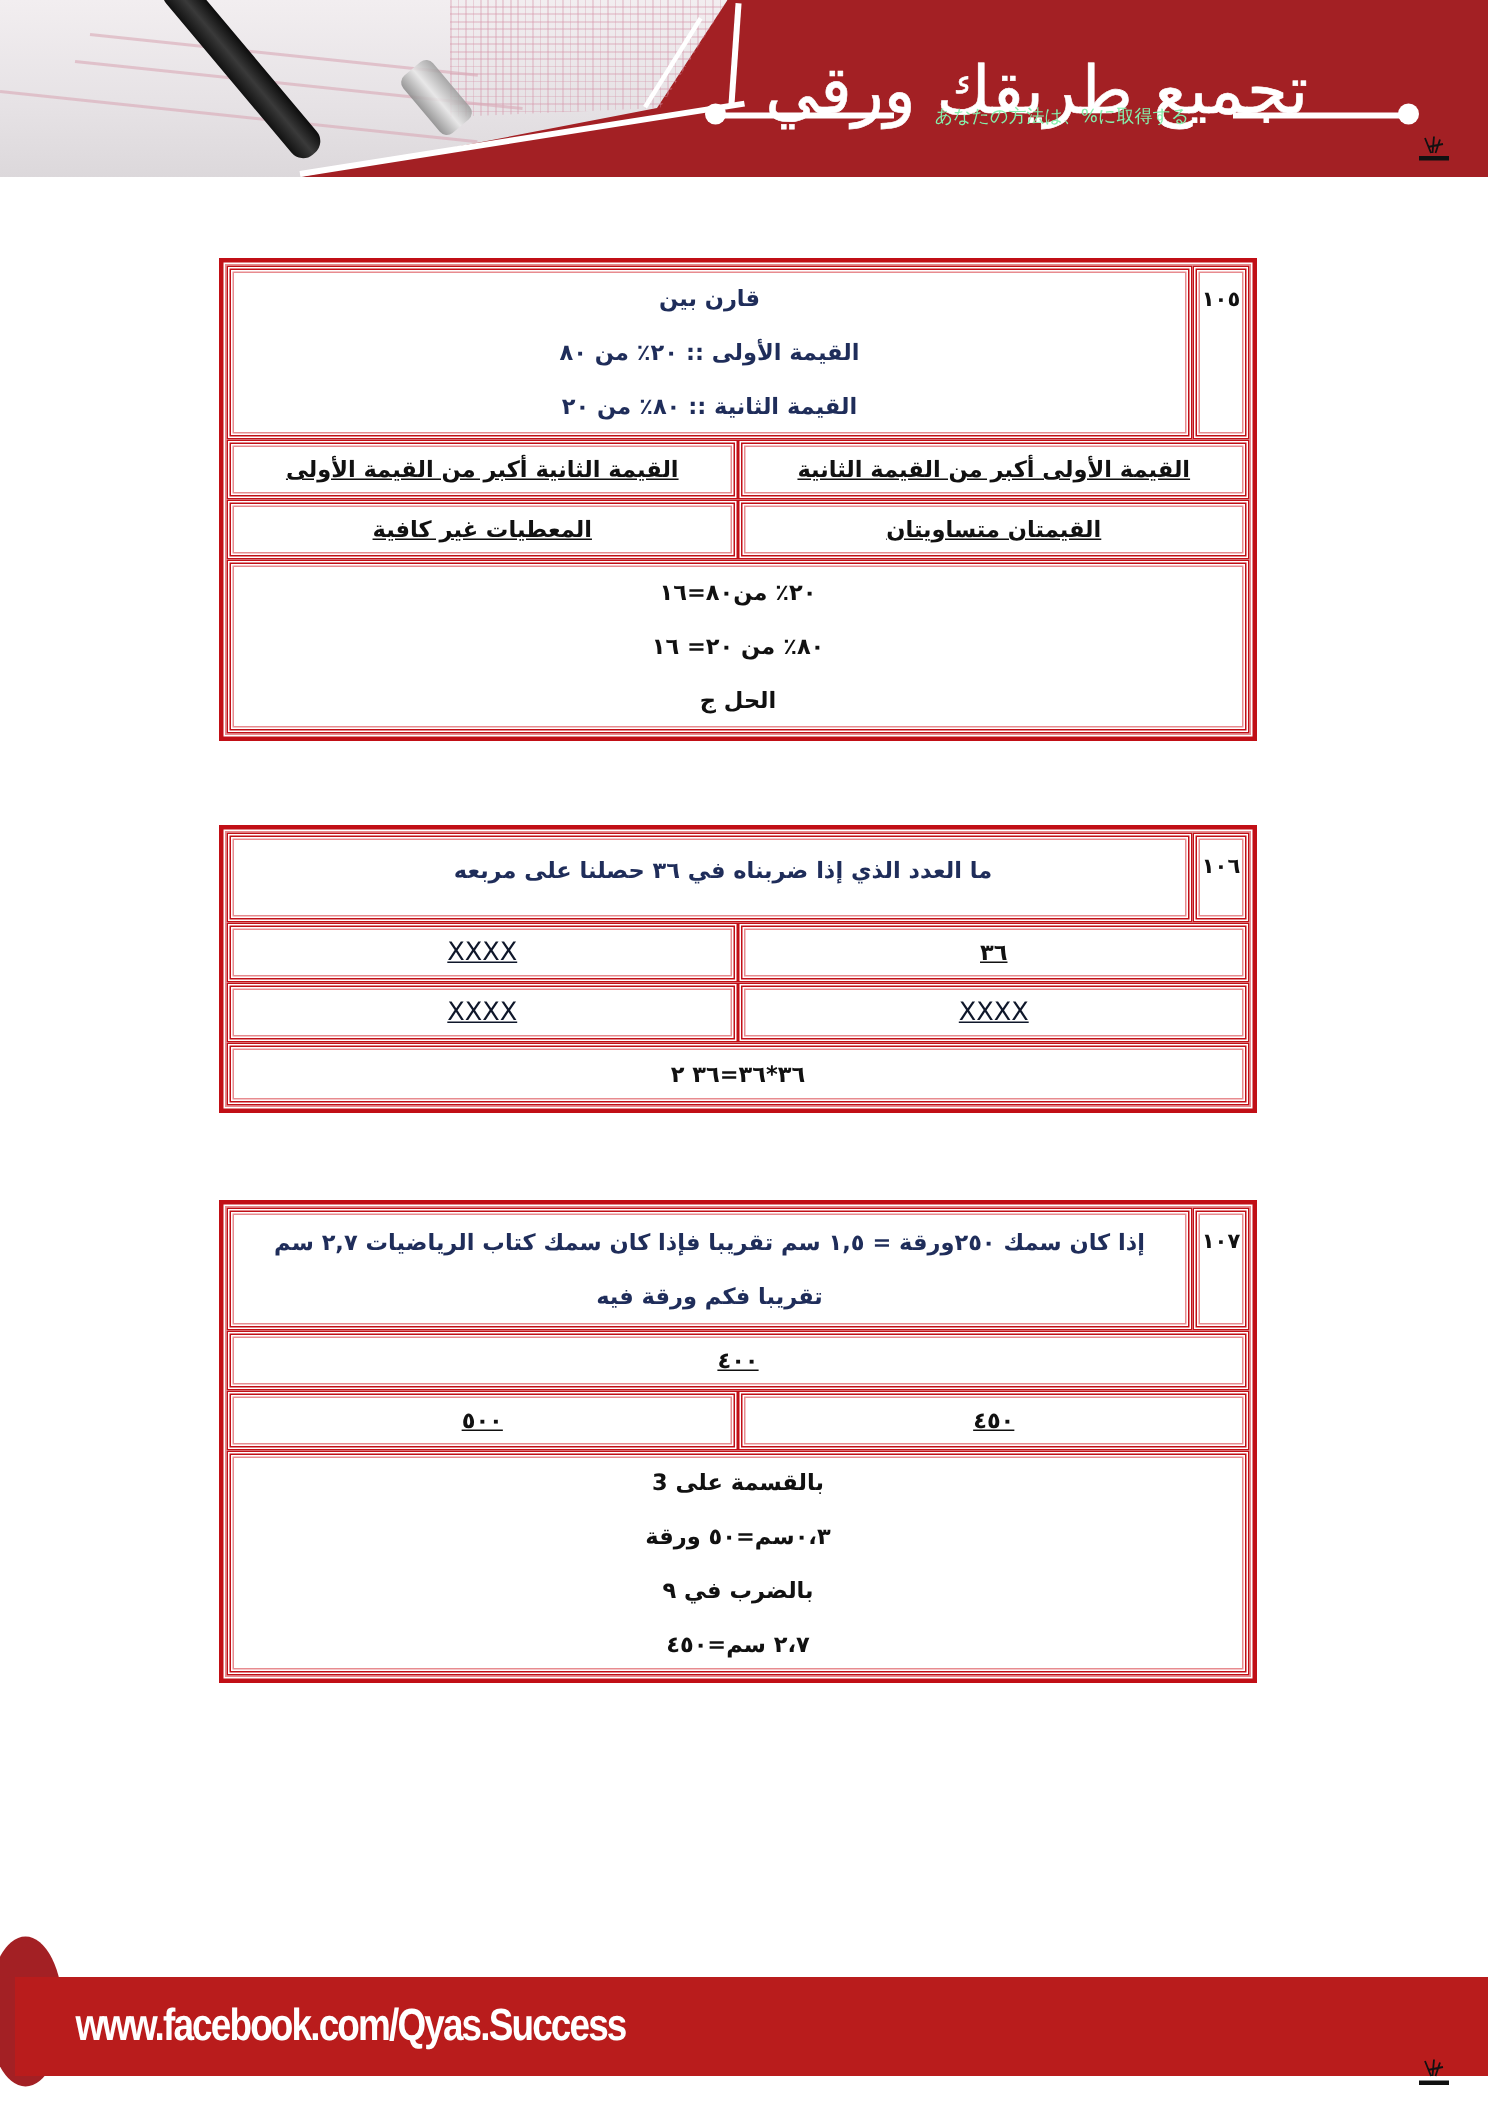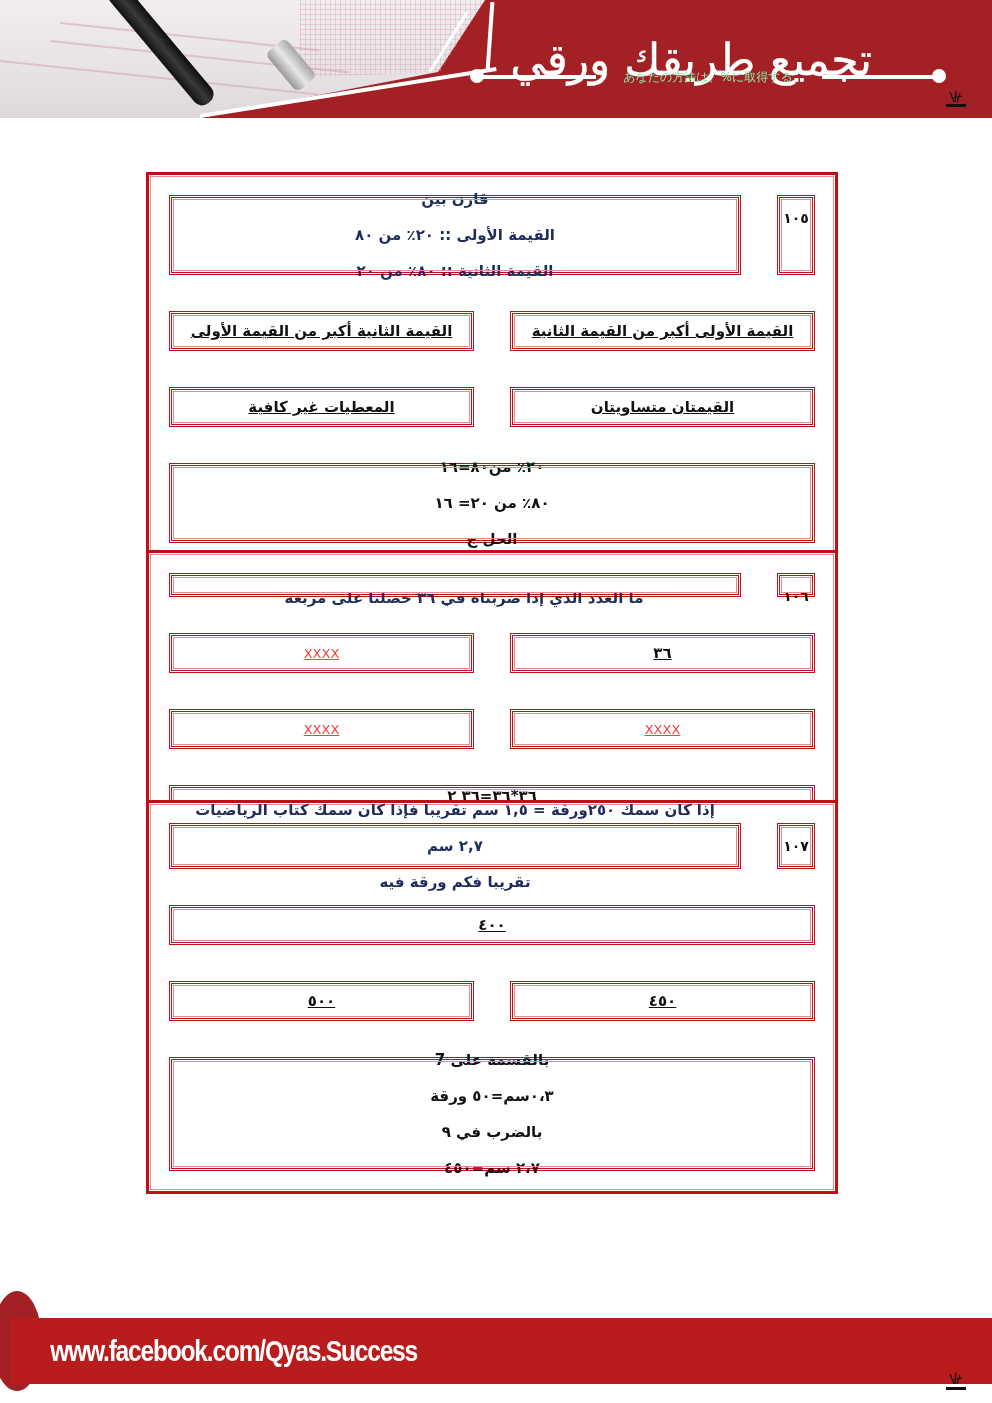--- a/index.html
+++ b/index.html
@@ -69,29 +69,29 @@
     padding: 2px; background: #fff;
   }
   .qblock::before {
     content: ""; position: absolute; inset: 1px; border: 1px solid #e88b8f; pointer-events: none;
   }
   .row { display: flex; flex-direction: row-reverse; }
   .cell {
     position: relative; box-sizing: border-box; background: #fff;
     border: 3px double #c10f16;
     outline: 1px solid #e88b8f; outline-offset: -5px;
-    margin: 18px;
+    margin: 0;
     display: flex; align-items: center; justify-content: center;
     text-align: center; direction: rtl;
     font-weight: bold; color: #111; font-size: 15px;
   }
   .num-cell { width: 38px; align-items: flex-start; padding-top: 12px; font-size: 14px; color:#111; }
   .q-cell { flex: 1; flex-direction: column; color: #1f2d5a; font-size: 15px; line-height: 36px; padding: 4px 10px; }
   .opt { flex: 1; height: 40px; text-decoration: underline; }
-  .opt.latin { font-weight: normal; font-family: "DejaVu Sans", sans-serif; font-size: 13px; color:#ef4444; }
+  .opt.latin { font-weight: normal; font-family: "DejaVu Sans", sans-serif; font-size: 17px; color:#0f172a; }
   .sol { flex: 1; flex-direction: column; line-height: 36px; padding: 8px 0; }
   .q-line { display: block; }
   
   .footer-circle {
     position: absolute; left: -8px; top: 1291px; width: 50px; height: 100px;
     background: #a32024; border-radius: 50%;
   }
   .footer-band {
     position: absolute; left: 10px; top: 1318px; width: 982px; height: 66px;
     background: #b91c1c;
@@ -194,21 +194,21 @@
   </div>
   <div class="row">
     <div class="cell opt">٤٠٠</div>
   </div>
   <div class="row">
     <div class="cell opt">٤٥٠</div>
     <div class="cell opt">٥٠٠</div>
   </div>
   <div class="row" style="height:150px;">
     <div class="cell sol">
-      <span class="q-line">بالقسمة على 7</span>
+      <span class="q-line">بالقسمة على 3</span>
       <span class="q-line">٠،٣سم=٥٠ ورقة</span>
       <span class="q-line">بالضرب في ٩</span>
       <span class="q-line">٢،٧ سم=٤٥٠</span>
     </div>
   </div>
 </div>
 
 <div class="footer-circle"></div>
 <div class="footer-band">
   <span class="footer-url">www.facebook.com/Qyas.Success</span>

